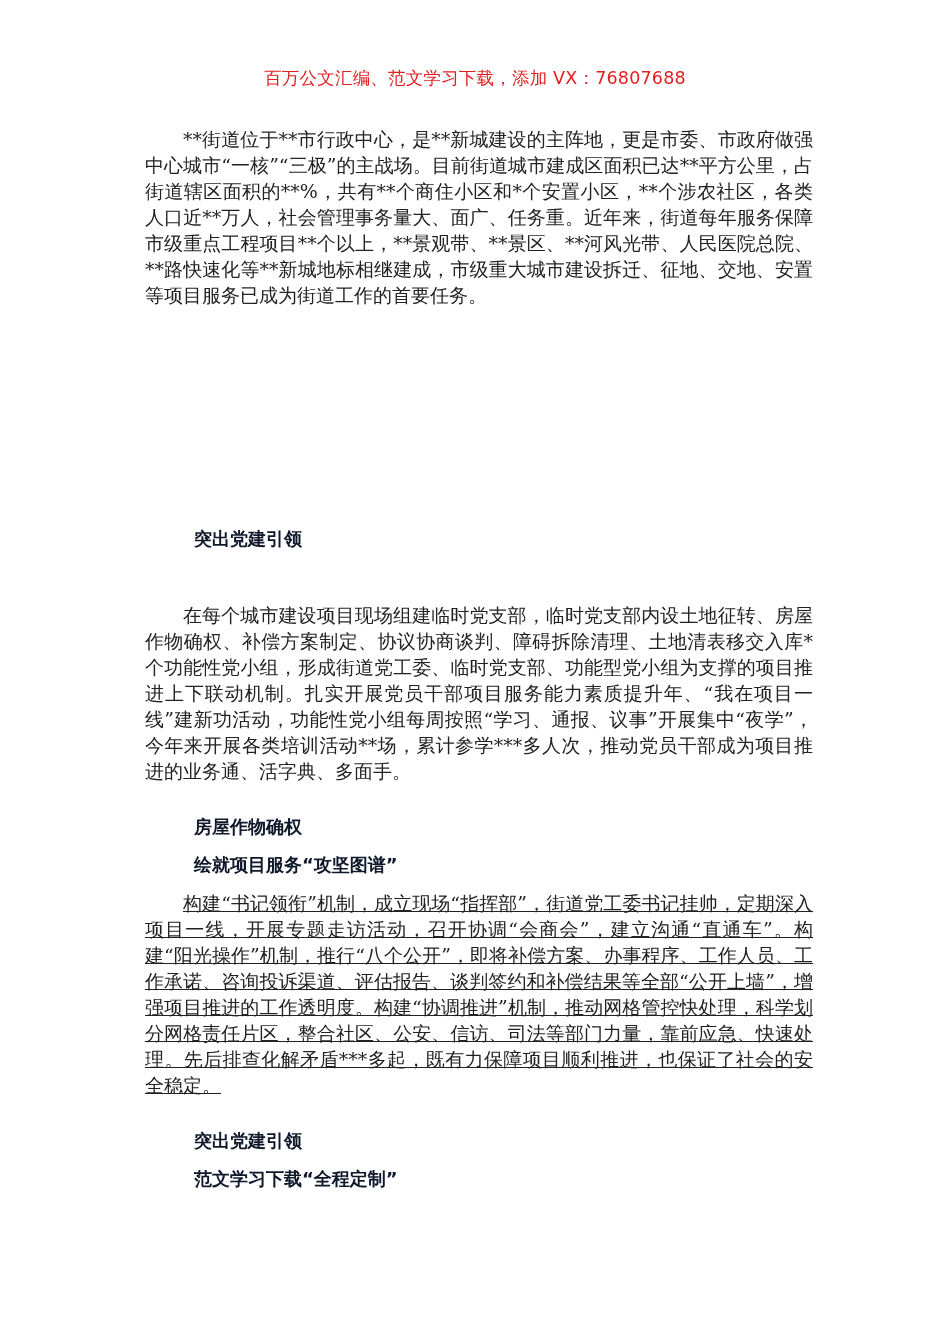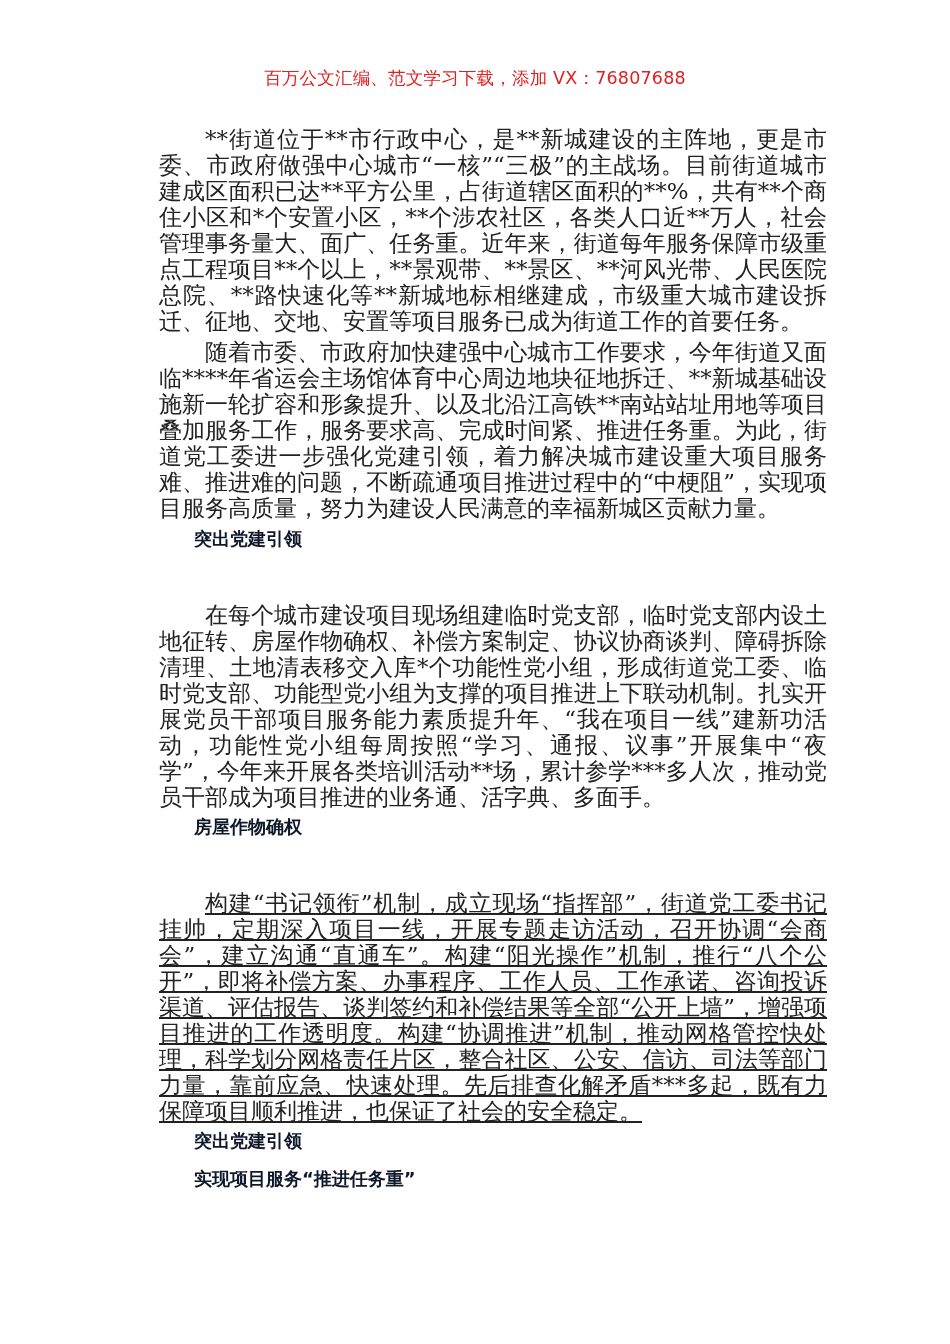--- a/index.html
+++ b/index.html
@@ -4,50 +4,48 @@
 <style>
   html, body { margin: 0; padding: 0; background: #ffffff; }
   body { width: 950px; height: 1344px; position: relative; overflow: hidden; }
   .page { position: absolute; left: 0; top: 0; width: 950px; height: 1344px; background: #fff; }
   .header {
     position: absolute; left: 0; top: 66px; width: 950px; text-align: center;
     color: #e02020; font-family: "DejaVu Sans", sans-serif; font-size: 17.5px; letter-spacing: 0.2px;
   }
   .body-text {
     position: absolute; left: 145px; width: 668px;
-    font-family: "DejaVu Serif", serif; font-size: 23px; color: #222;
-    line-height: 26px; text-align: justify; text-align-last: left; margin-left: 14px;
+    font-family: "DejaVu Serif", serif; font-size: 19px; color: #222;
+    line-height: 26px; text-align: justify; text-align-last: left;
   }
   .para { margin: 0; text-indent: 2em; }
   .heading {
     position: absolute; left: 194px; font-family: "DejaVu Sans", sans-serif;
     font-weight: bold; font-size: 18px; color: #0f172a; line-height: 26px;
   }
 </style>
 </head>
 <body>
 
 <div class="page">
   <div class="header">百万公文汇编、范文学习下载，添加 VX：76807688</div>
 
   <div class="body-text" style="top:126px;">
     <p class="para">**街道位于**市行政中心，是**新城建设的主阵地，更是市委、市政府做强中心城市“一核”“三极”的主战场。目前街道城市建成区面积已达**平方公里，占街道辖区面积的**%，共有**个商住小区和*个安置小区，**个涉农社区，各类人口近**万人，社会管理事务量大、面广、任务重。近年来，街道每年服务保障市级重点工程项目**个以上，**景观带、**景区、**河风光带、人民医院总院、**路快速化等**新城地标相继建成，市级重大城市建设拆迁、征地、交地、安置等项目服务已成为街道工作的首要任务。</p>
   </div>
 
-  <div class="body-text" style="top:339px;">
-    <p class="para">随着市委、市政府加快建强中心城市工作要求，今年街道又面临****年省运会主场馆体育中心周边地块征地拆迁、**新城基础设施新一轮扩容和形象提升、以及北沿江高铁**南站站址用地等项目叠加服务工作，服务要求高、完成时间紧、推进任务重。为此，街道党工委进一步强化党建引领，着力解决城市建设重大项目服务难、推进难的问题，不断疏通项目推进过程中的“中梗阻”，实现项目服务高质量，努力为建设人民满意的幸福新城区贡献力量。</p>
-  </div>
 
   <div class="heading" style="top:526px;">突出党建引领</div>
 
   <div class="body-text" style="top:602px;">
     <p class="para">在每个城市建设项目现场组建临时党支部，临时党支部内设土地征转、房屋作物确权、补偿方案制定、协议协商谈判、障碍拆除清理、土地清表移交入库*个功能性党小组，形成街道党工委、临时党支部、功能型党小组为支撑的项目推进上下联动机制。扎实开展党员干部项目服务能力素质提升年、“我在项目一线”建新功活动，功能性党小组每周按照“学习、通报、议事”开展集中“夜学”，今年来开展各类培训活动**场，累计参学***多人次，推动党员干部成为项目推进的业务通、活字典、多面手。</p>
   </div>
 
   <div class="heading" style="top:814px;">房屋作物确权</div>
+  <div class="heading" style="top:852px;">绘就项目服务“攻坚图谱”</div>
 
   <div class="body-text" style="top:890px;text-decoration:underline;">
     <p class="para">构建“书记领衔”机制，成立现场“指挥部”，街道党工委书记挂帅，定期深入项目一线，开展专题走访活动，召开协调“会商会”，建立沟通“直通车”。构建“阳光操作”机制，推行“八个公开”，即将补偿方案、办事程序、工作人员、工作承诺、咨询投诉渠道、评估报告、谈判签约和补偿结果等全部“公开上墙”，增强项目推进的工作透明度。构建“协调推进”机制，推动网格管控快处理，科学划分网格责任片区，整合社区、公安、信访、司法等部门力量，靠前应急、快速处理。先后排查化解矛盾***多起，既有力保障项目顺利推进，也保证了社会的安全稳定。</p>
   </div>
 
   <div class="heading" style="top:1128px;">突出党建引领</div>
-  <div class="heading" style="top:1166px;">实现项目服务“推进任务重”</div>
+  <div class="heading" style="top:1166px;">范文学习下载“全程定制”</div>
 </div>
 
 </body></html>

